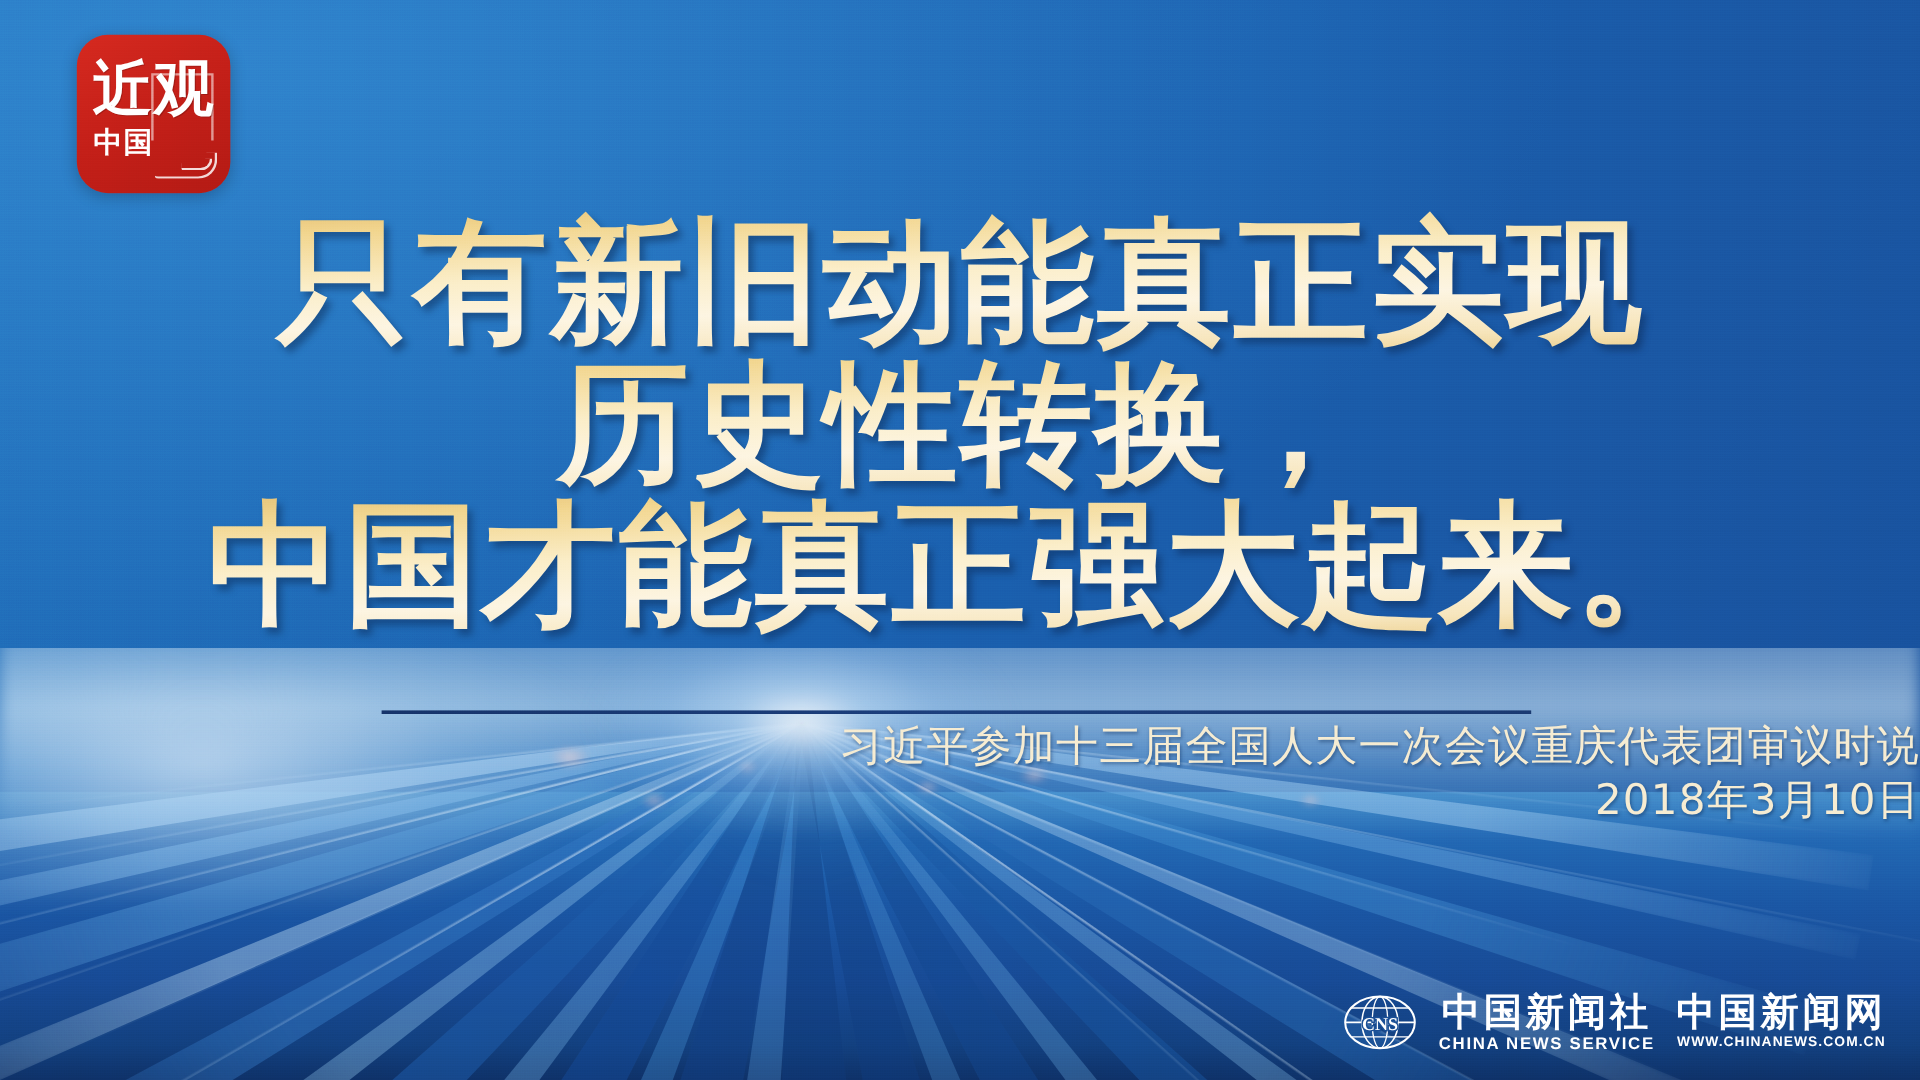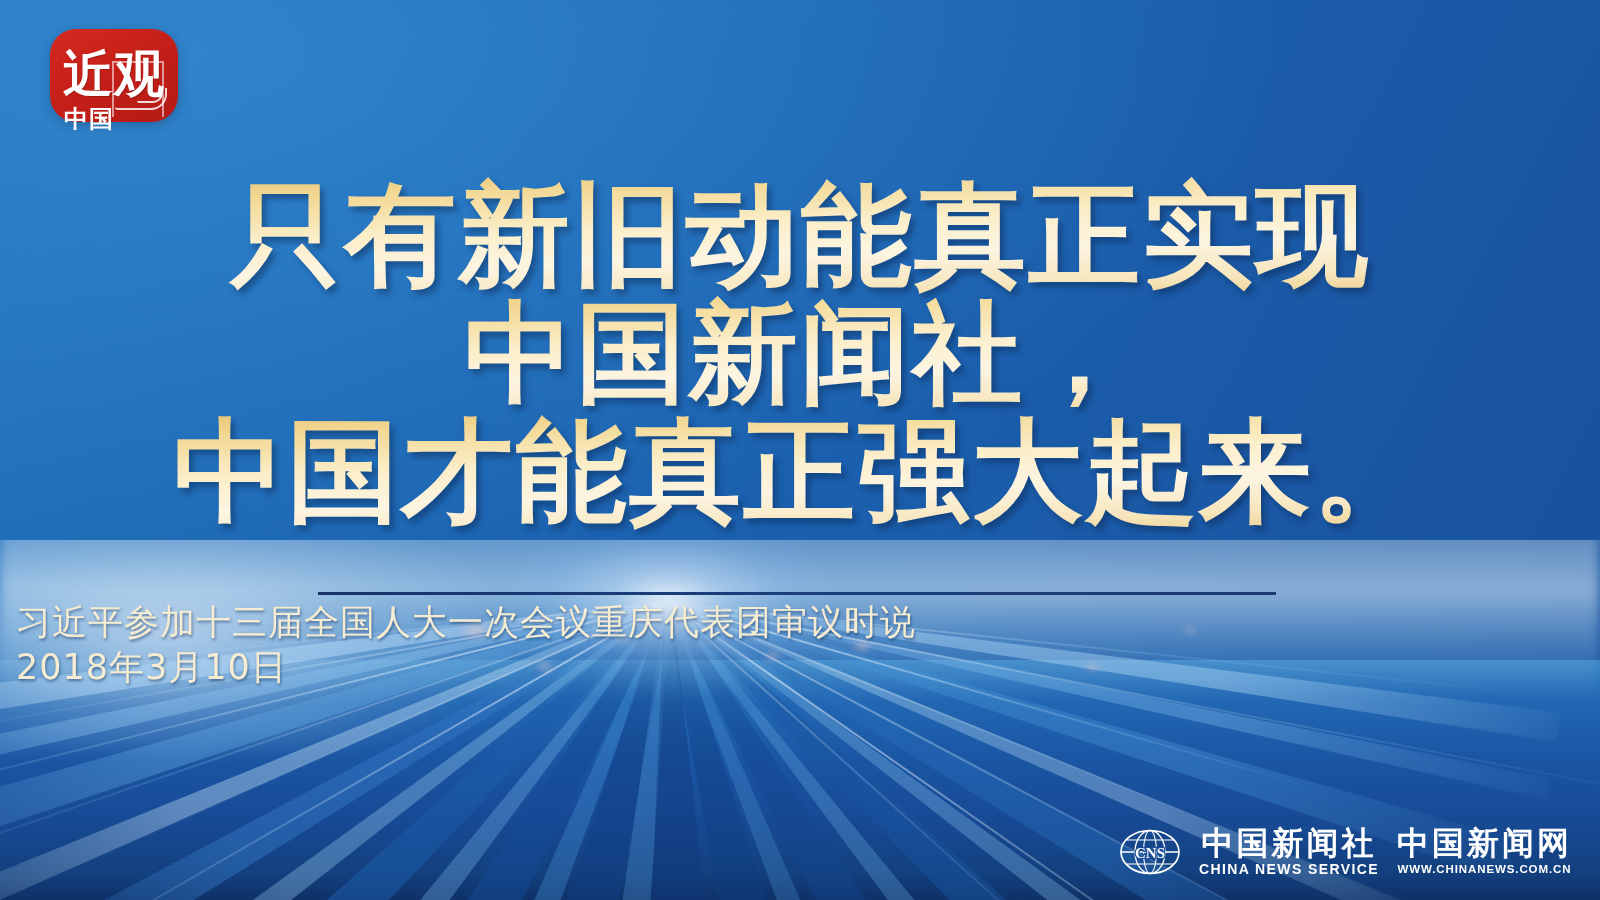--- a/index.html
+++ b/index.html
@@ -74,21 +74,21 @@
     filter:blur(8px);
   }
   .lensflare{
     position:absolute; border-radius:50%; pointer-events:none;
     background:radial-gradient(50% 50% at 50% 50%, rgba(255,214,210,.55) 0%, rgba(255,190,190,.18) 45%, rgba(255,180,180,0) 75%);
     filter:blur(3px);
   }
 
   
   #logo-badge{
-    position:absolute; left:50px; top:29px; width:128px; height:93px;
+    position:absolute; left:64px; top:29px; width:128px; height:132px;
     border-radius:26px; z-index:30;
     background:linear-gradient(150deg, #d6291f 0%, #c41f18 48%, #b41a14 100%);
     box-shadow:0 3px 12px rgba(0,0,0,.22);
   }
   #logo-badge .lg-main{
     position:absolute; left:0; right:0; top:18px;
     text-align:center; color:#fff;
     font-family:"Liberation Serif","DejaVu Serif",serif;
     font-weight:700; font-size:50px; line-height:54px;
     letter-spacing:1px; text-shadow:1px 1px 0 rgba(0,0,0,.18);
@@ -134,21 +134,21 @@
   .hl.l2{ font-size:110px; }
   .hl.l3{ font-size:112px; }
 
   
   #divider{
     position:absolute; left:318px; width:958px; top:592px; height:3px; z-index:25;
     background:linear-gradient(90deg,#16336a 0%, #1b3f7d 45%, #1d4versa 60%, #1a3a72 100%);
     background:linear-gradient(90deg,#16336a 0%, #1b3f7d 50%, #1a3a72 100%);
   }
   #attrib{
-    position:absolute; left:16px; right:0; top:600px; z-index:25; text-align:left;
+    position:absolute; left:16px; right:0; top:600px; z-index:25; text-align:right;
   }
   .attr-line{
     font-family:"DejaVu Sans","Liberation Sans",sans-serif;
     font-weight:400;
     color:#f6ecd2;
     text-shadow:1px 2px 3px rgba(10,40,85,.5);
   }
   .attr-line.a1{ font-size:35px; line-height:44px; letter-spacing:1px; }
   .attr-line.a2{ font-size:35px; line-height:46px; letter-spacing:1px; }
 
@@ -238,21 +238,21 @@
   <div id="logo-badge">
     <div class="lg-rule"></div>
     <div class="lg-main">近观</div>
     <div class="lg-sub">中国</div>
     <div class="lg-swirl"></div>
     <div class="lg-swirl2"></div>
   </div>
 
   <div id="headline">
     <div class="hl l1">只有新旧动能真正实现</div>
-    <div class="hl l2">中国新闻社，</div>
+    <div class="hl l2">历史性转换，</div>
     <div class="hl l3">中国才能真正强大起来。</div>
   </div>
 
   <div id="divider"></div>
   <div id="attrib">
     <div class="attr-line a1">习近平参加十三届全国人大一次会议重庆代表团审议时说</div>
     <div class="attr-line a2">2018年3月10日</div>
   </div>
 
   <div id="cns">

